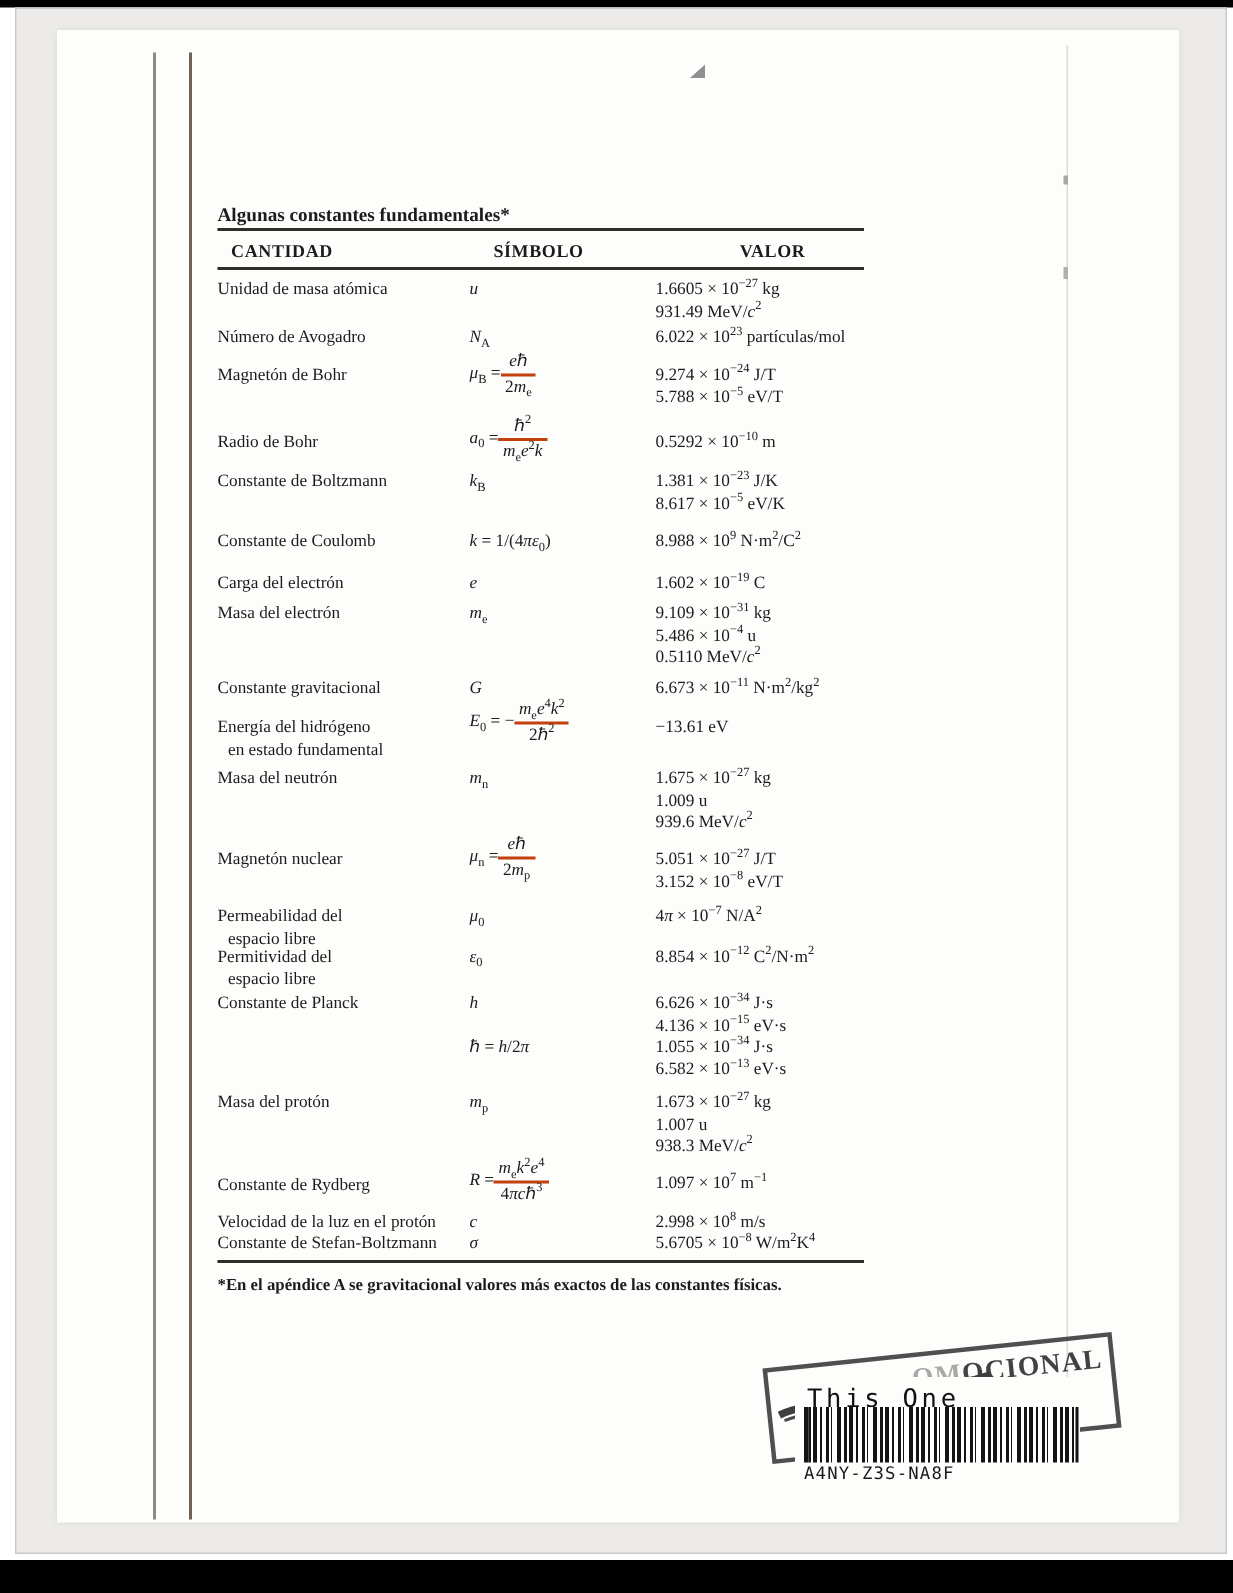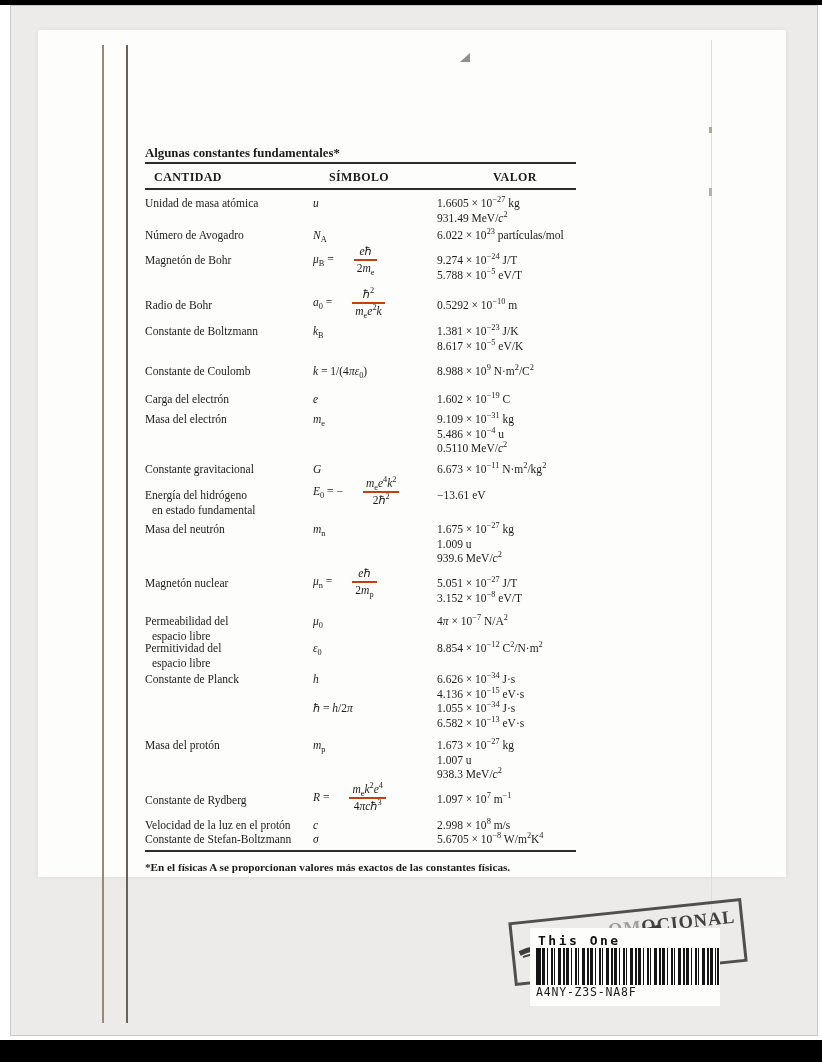--- a/index.html
+++ b/index.html
@@ -3,21 +3,21 @@
 <meta charset="utf-8">
 <style>
   html,body{margin:0;padding:0}
   body{width:822px;height:1062px;position:relative;background:#ffffff;overflow:hidden;
        font-family:"Liberation Serif",serif;}
   .abs{position:absolute}
   
   .bar-top{left:0;top:0;width:822px;height:5px;background:#000}
   .bar-bottom{left:0;top:1040px;width:822px;height:22px;background:#000}
   .scan-frame{left:10px;top:5px;width:806px;height:1029px;background:#ecebe9;border:1px solid #c9c9c9}
-  .page{left:38px;top:30px;width:748px;height:847px;background:#fdfdfc;box-shadow:0 0 5px rgba(0,0,0,.07);color:#1b1b1b}
+  .page{left:38px;top:20px;width:748px;height:995px;background:#fdfdfc;box-shadow:0 0 5px rgba(0,0,0,.07);color:#1b1b1b}
   
   .gutter1{left:64px;top:15px;width:2px;height:978px;background:#918a7d}
   .gutter2{left:88px;top:15px;width:2px;height:978px;background:#6f6253}
   .edge-line{left:673px;top:10px;width:1px;height:966px;background:#dddcd9}
   .speck1{left:671px;top:97px;width:3px;height:6px;background:#aaa99e}
   .speck2{left:671px;top:158px;width:3px;height:8px;background:#b2b1a6}
   .cursor-mark{left:422px;top:23px;width:10px;height:9px;background:#8f8f8f;
                clip-path:polygon(100% 0,100% 100%,0 100%)}
   
   .title{left:107px;top:116px;font-weight:bold;font-size:12.8px;white-space:nowrap}
@@ -27,34 +27,34 @@
   .rule-c{top:820px;height:1.5px}
   .hdr{top:140px;font-weight:bold;font-size:12px;letter-spacing:.4px;transform:translateX(-50%);white-space:nowrap}
   .row{position:absolute;left:107px;width:440px;font-size:11.5px;line-height:14.6px}
   .c1{position:absolute;left:0;top:0;width:168px}
   .c2{position:absolute;left:168px;top:0;width:124px}
   .c3{position:absolute;left:292px;top:0;width:150px}
   .ln{white-space:nowrap}
   .ind{padding-left:7px}
   sup{font-size:8.3px;line-height:0}
   sub{font-size:8.3px;line-height:0}
-  .fwrap{display:inline-flex;align-items:center;gap:20px;white-space:nowrap}
+  .fwrap{display:inline-flex;align-items:center;gap:0;white-space:nowrap}
   .frac{display:inline-block;text-align:center;vertical-align:middle}
   .num{display:block;border-bottom:2px solid #c2410c;padding:0 3px;line-height:13.5px}
   .den{display:block;padding:0 3px;line-height:14px}
   .sym2{position:absolute;left:0;top:28.5px;white-space:nowrap}
   .footnote{left:107px;top:831px;font-weight:bold;font-size:11.2px;white-space:nowrap}
   
   .stamp{left:473px;top:880px;width:228px;height:58px;border:3px solid #4f4f4f;transform:rotate(-6deg);color:#424242}
   .stamp-text{position:absolute;right:5px;top:5px;font-weight:bold;font-size:18.5px;letter-spacing:.8px;white-space:nowrap}
   .stamp-text .dim{opacity:.45}
   .scribble{position:absolute;left:2px;top:12px}
   .label{left:492px;top:898px;width:190px;height:78px;background:#fdfdfc}
-  .thisone{position:absolute;left:8px;top:5px;font-family:"DejaVu Sans Mono",monospace;font-weight:bold;
-           font-size:13px;letter-spacing:2.5px;color:#111;white-space:nowrap}
+  .thisone{position:absolute;left:8px;top:5px;font-family:"DejaVu Sans Mono",monospace;font-weight:normal;
+           font-size:17px;letter-spacing:2.5px;color:#111;white-space:nowrap}
   .barcode{position:absolute;left:6px;top:20px;width:178px;height:37px;border-left:3px solid #141414;border-right:2px solid #141414;
     background:repeating-linear-gradient(90deg,
       #141414 0 2px,#fff 2px 3px,#141414 3px 6px,#fff 6px 8px,#141414 8px 9px,#fff 9px 12px,
       #141414 12px 14px,#fff 14px 15px,#141414 15px 16px,#fff 16px 19px,#141414 19px 22px,#fff 22px 24px)}
   .code{position:absolute;left:6px;top:57px;font-family:"DejaVu Sans Mono",monospace;font-weight:normal;
         font-size:11.5px;letter-spacing:.8px;color:#1a1a1a;white-space:nowrap}
   .watermark{left:490px;top:963px;font-family:"Liberation Sans",sans-serif;font-size:14px;
              color:#c6c6c6;letter-spacing:.3px;white-space:nowrap}
 </style>
 </head>
@@ -309,21 +309,21 @@
     <div class="c1">
         <div class="ln">Constante de Stefan-Boltzmann</div>
       </div>
     <div class="c2"><span><i>σ</i></span></div>
     <div class="c3">
         <div class="ln">5.6705 × 10<sup>−8</sup> W/m<sup>2</sup>K<sup>4</sup></div>
       </div>
   </div>
 
   <div class="abs rule rule-c"></div>
-  <div class="abs footnote">*En el físicas A se proporcionan valores más exactos de las constantes físicas.</div>
+  <div class="abs footnote">*En el apéndice A se gravitacional valores más exactos de las constantes físicas.</div>
 
   <div class="abs stamp">
     <span class="stamp-text"><span class="dim">OM</span><span>OCIONAL</span></span>
     <svg class="scribble" width="150" height="24">
       <path d="M3 17 C 25 9, 48 18, 70 11 S 112 13, 146 5" stroke="#3d3d3d" stroke-width="5" fill="none"></path>
       <path d="M6 21 C 30 14, 60 20, 95 12" stroke="#4a4a4a" stroke-width="2" fill="none"></path>
     </svg>
   </div>
 
   <div class="abs label">

